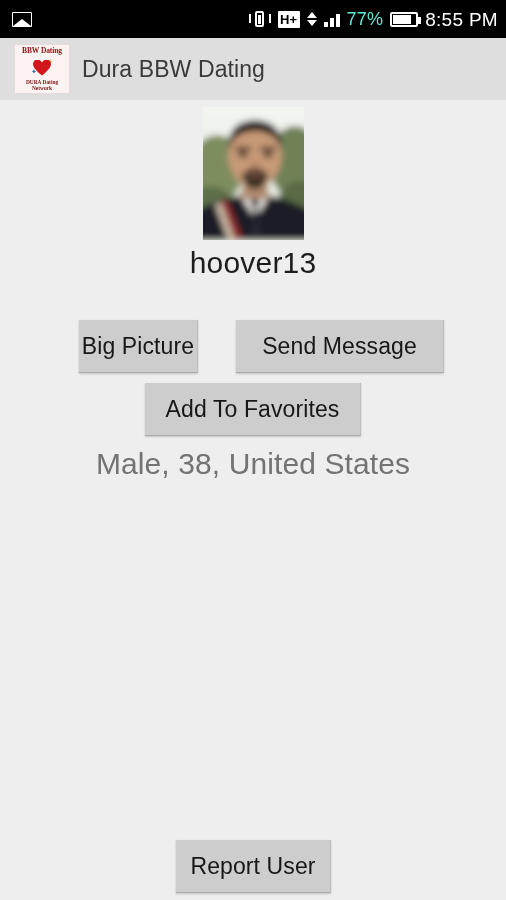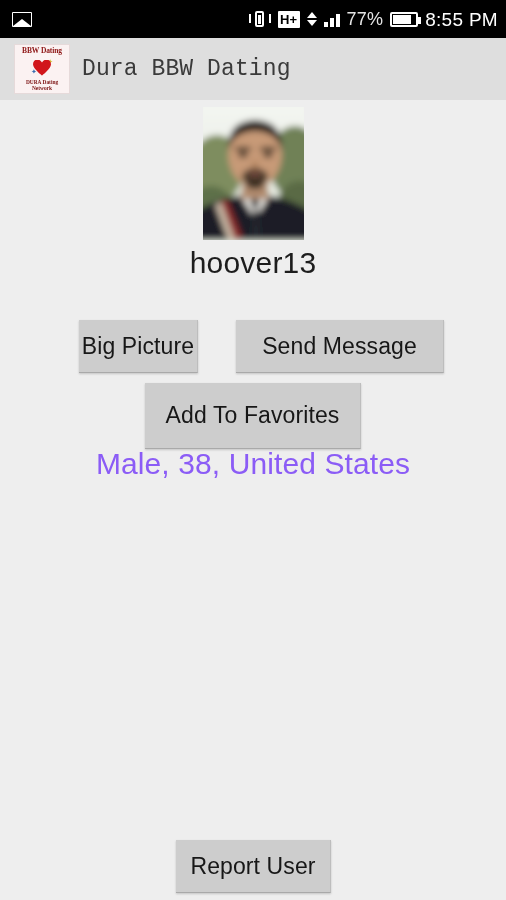--- a/index.html
+++ b/index.html
@@ -38,21 +38,21 @@
     align-items: center;
     gap: 8px;
   }
   .sb-right {
     margin-left: auto;
     display: flex;
     align-items: center;
     gap: 7px;
   }
   .sb-text {
-    color: #e5e5e5;
+    color: #5eead4;
     font-size: 18px;
     line-height: 1;
     letter-spacing: 0.2px;
     font-family: "Liberation Sans", sans-serif;
   }
   .sb-time {
     color: #ffffff;
     font-size: 19px;
     line-height: 1;
     letter-spacing: 0.3px;
@@ -227,21 +227,21 @@
     font-size: 5.4px;
     color: #7b1111;
     line-height: 1.15;
     text-align: center;
     white-space: nowrap;
   }
   #app-title {
     margin-left: 12px;
     font-size: 23px;
     color: #3a3a3a;
-    font-family: Liberation Mono, monospace;
+    font-family: Liberation Sans, sans-serif;
     letter-spacing: 0.1px;
   }
 
   
   #content {
     position: absolute;
     left: 0; top: 100px;
     width: 506px;
     height: 800px;
     background: #eeeeee;
@@ -293,30 +293,30 @@
     width: 119px; height: 53px;
   }
   #btn-send-message {
     position: absolute;
     left: 236px; top: 220px;
     width: 208px; height: 53px;
   }
   #btn-add-favorites {
     position: absolute;
     left: 145px; top: 283px;
-    width: 216px; height: 66px;
+    width: 216px; height: 53px;
   }
 
   #profile-info {
     position: absolute;
     left: 0; top: 347px;
     width: 506px;
     text-align: center;
     font-size: 30px;
-    color: #8b5cf6;
+    color: #737373;
     font-family: "Liberation Sans", sans-serif;
     letter-spacing: 0.1px;
   }
 
   #btn-report-user {
     position: absolute;
     left: 176px; top: 740px;
     width: 155px; height: 53px;
   }
 </style>

